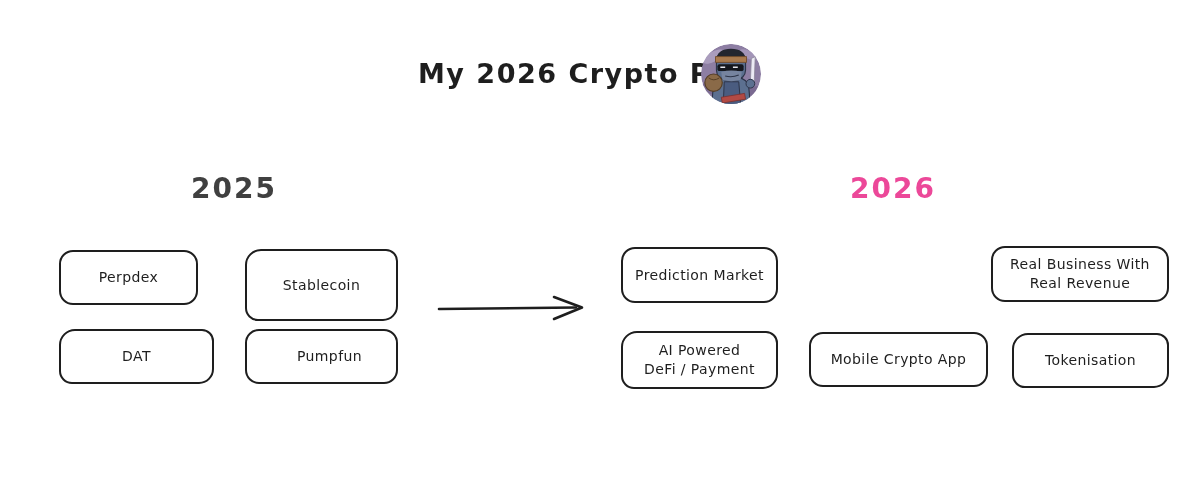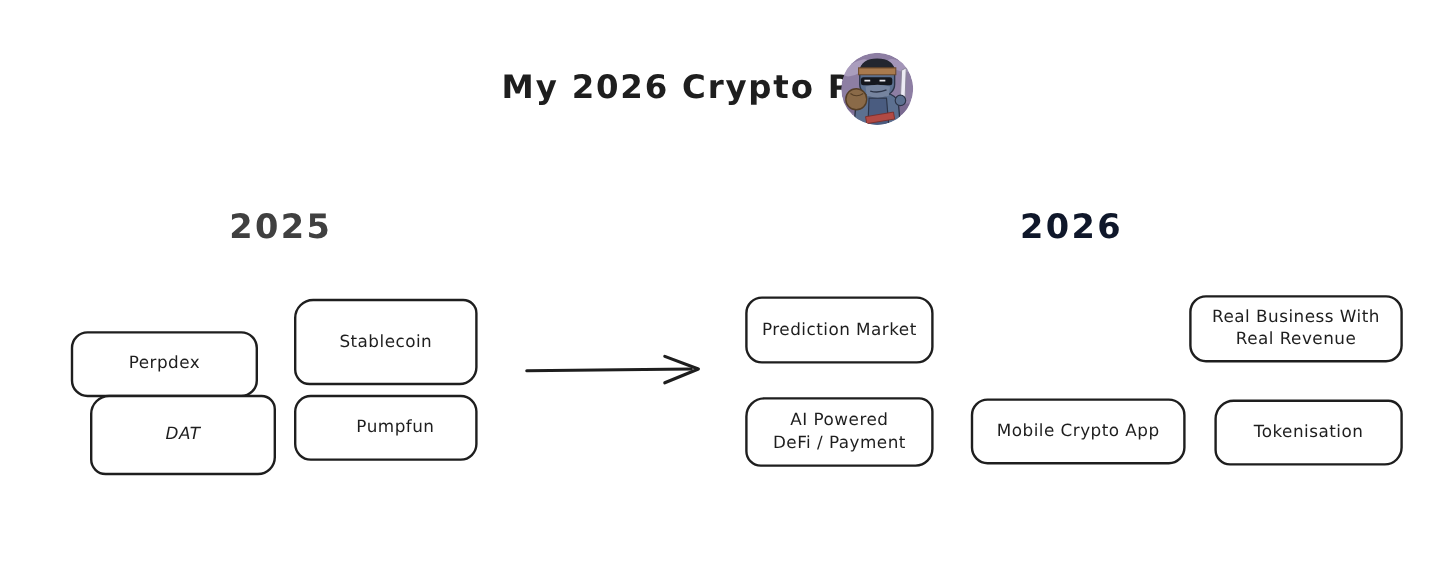--- a/index.html
+++ b/index.html
@@ -33,42 +33,42 @@
     overflow: hidden;
   }
   .year-label {
     position: absolute;
     font-size: 28px;
     font-weight: 700;
     letter-spacing: 2px;
     white-space: nowrap;
   }
   .year-2025 { left: 191px; top: 172px; color: #404040; }
-  .year-2026 { left: 850px; top: 172px; color: #0f172a; }
+  .year-2026 { left: 850px; top: 172px; color: #ec4899; }
   .node {
     position: absolute;
     border: 2.4px solid #1e1e1e;
     border-radius: 14px;
     background: #ffffff;
     display: flex;
     align-items: center;
     justify-content: center;
     text-align: center;
     font-size: 14px;
     font-weight: 500;
     letter-spacing: 0.4px;
     line-height: 1.35;
     white-space: pre-line;
     padding: 4px 8px;
   }
   
   .node.alt { border-radius: 16px 12px 15px 13px; }
-  .n-perpdex            { left:  59px; top: 250px; width: 156px; height: 55px; margin-top: 26px; }
+  .n-perpdex            { left:  59px; top: 250px; width: 139px; height: 55px; }
   .n-stablecoin         { left: 245px; top: 249px; width: 153px; height: 72px; }
-  .n-dat                { left:  75px; top: 329px; width: 155px; height: 67px; font-style: italic; }
+  .n-dat                { left:  59px; top: 329px; width: 155px; height: 55px; }
   .n-pumpfun            { left: 245px; top: 329px; width: 153px; height: 55px; padding-left: 24px; }
   .n-prediction-market  { left: 621px; top: 247px; width: 157px; height: 56px; }
   .n-stablecoin-service { left: 809px; top: 248px; width: 154px; height: 55px; }
   .n-real-business      { left: 991px; top: 246px; width: 178px; height: 56px; }
   .n-ai-powered         { left: 621px; top: 331px; width: 157px; height: 58px; }
   .n-mobile-crypto      { left: 809px; top: 332px; width: 179px; height: 55px; }
   .n-tokenisation       { left: 1012px; top: 333px; width: 157px; height: 55px; }
   .arrow {
     position: absolute;
     left: 436px;

